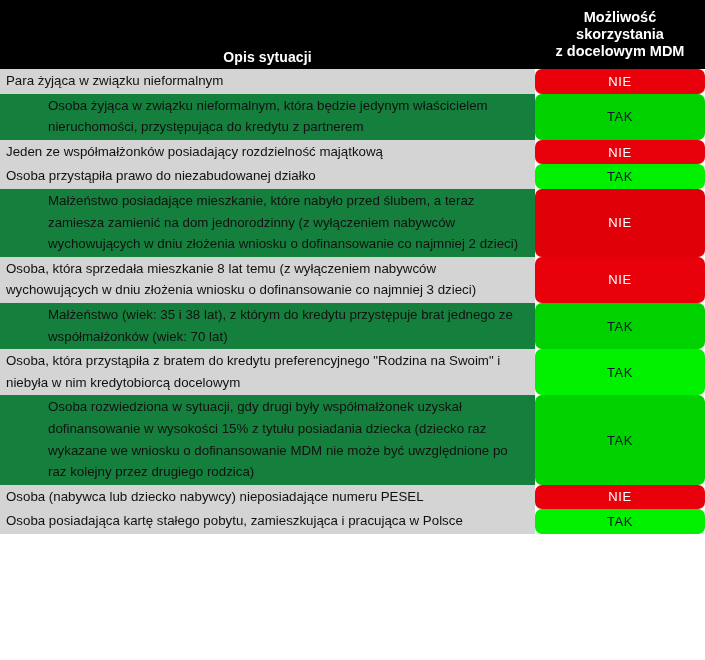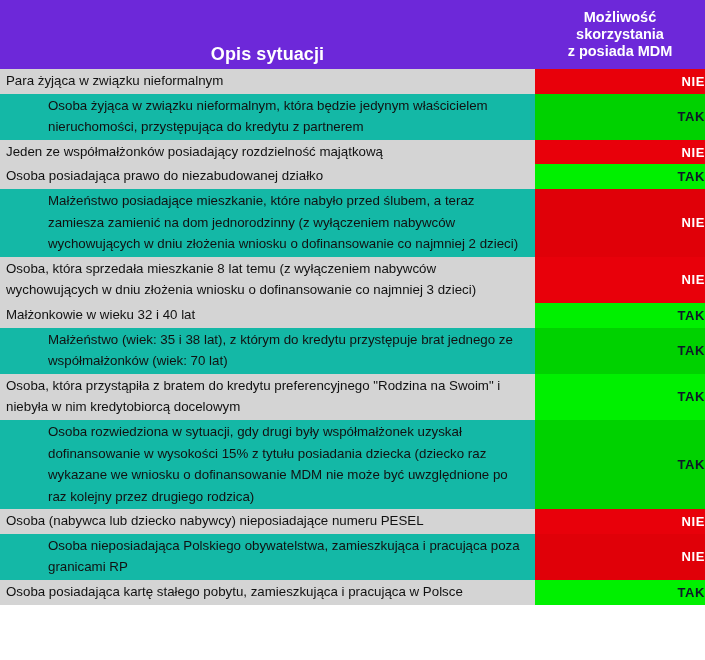--- a/index.html
+++ b/index.html
@@ -25,30 +25,30 @@
     width: 705px;
     border-collapse: collapse;
     table-layout: fixed;
   }
 
   col.col-desc { width: 535px; }
   col.col-ans  { width: 170px; }
 
   
   thead th {
-    background: #6d28d9;
+    background: #000000;
     color: #ffffff;
     font-weight: bold;
     padding: 0;
     border: 0;
     vertical-align: middle;
   }
   th.th-desc {
     height: 63px;
-    font-size: 18px;
+    font-size: 14px;
     text-align: center;
     letter-spacing: .1px;
     padding-bottom: 4px;
     vertical-align: bottom;
   }
   th.th-ans {
     height: 63px;
     font-size: 14.5px;
     line-height: 17px;
     text-align: center;
@@ -66,27 +66,28 @@
 
   td.desc {
     font-size: 13.3px;
     line-height: 21.6px;
     color: #111111;
     padding: 1px 6px 2px 6px;
     text-align: left;
     margin-top: 24px;
   }
   tr.shade-a td.desc { background: #d4d4d4; }
-  tr.shade-b td.desc { background: #14b8a6; padding-left: 48px; }
+  tr.shade-b td.desc { background: #15803d; padding-left: 48px; }
 
   td.ans {
-    text-align: right;
-    font-weight: bold;
+    text-align: center;
+    font-weight: normal;
     font-size: 13px;
     letter-spacing: .6px;
+    border-radius: 7px;
   }
   td.ans.nie { color: #ffffff; }
   td.ans.tak { color: #0f172a; }
 
   tr.shade-a td.ans.nie { background: #e8000a; }
   tr.shade-b td.ans.nie { background: #e00008; }
   tr.shade-a td.ans.tak { background: #00f000; }
   tr.shade-b td.ans.tak { background: #00d200; }
 
   .ans-inner { display: block; }
@@ -99,21 +100,21 @@
     <colgroup>
       <col class="col-desc">
       <col class="col-ans">
     </colgroup>
     <thead>
       <tr>
         <th class="th-desc">Opis sytuacji</th>
         <th class="th-ans">
           <span class="hl">Możliwość</span>
           <span class="hl">skorzystania</span>
-          <span class="hl">z posiada MDM</span>
+          <span class="hl">z docelowym MDM</span>
         </th>
       </tr>
     </thead>
     <tbody id="table-body">
         <tr class="shade-a">
           <td class="desc">Para żyjąca w związku nieformalnym</td>
           <td class="ans nie">
             <span class="ans-inner">NIE</span>
           </td>
         </tr>
@@ -123,41 +124,35 @@
             <span class="ans-inner">TAK</span>
           </td>
         </tr>
         <tr class="shade-a">
           <td class="desc">Jeden ze współmałżonków posiadający rozdzielność majątkową</td>
           <td class="ans nie">
             <span class="ans-inner">NIE</span>
           </td>
         </tr>
         <tr class="shade-a">
-          <td class="desc">Osoba posiadająca prawo do niezabudowanej działko</td>
+          <td class="desc">Osoba przystąpiła prawo do niezabudowanej działko</td>
           <td class="ans tak">
             <span class="ans-inner">TAK</span>
           </td>
         </tr>
         <tr class="shade-b">
           <td class="desc">Małżeństwo posiadające mieszkanie, które nabyło przed ślubem, a teraz zamiesza zamienić na dom jednorodzinny (z wyłączeniem nabywców wychowujących w dniu złożenia wniosku o dofinansowanie co najmniej 2 dzieci)</td>
           <td class="ans nie">
             <span class="ans-inner">NIE</span>
           </td>
         </tr>
         <tr class="shade-a">
           <td class="desc">Osoba, która sprzedała mieszkanie 8 lat temu (z wyłączeniem nabywców wychowujących w dniu złożenia wniosku o dofinansowanie co najmniej 3 dzieci)</td>
           <td class="ans nie">
             <span class="ans-inner">NIE</span>
-          </td>
-        </tr>
-        <tr class="shade-a">
-          <td class="desc">Małżonkowie w wieku 32 i 40 lat</td>
-          <td class="ans tak">
-            <span class="ans-inner">TAK</span>
           </td>
         </tr>
         <tr class="shade-b">
           <td class="desc">Małżeństwo (wiek: 35 i 38 lat), z którym do kredytu przystępuje brat jednego ze współmałżonków (wiek: 70 lat)</td>
           <td class="ans tak">
             <span class="ans-inner">TAK</span>
           </td>
         </tr>
         <tr class="shade-a">
           <td class="desc">Osoba, która przystąpiła z bratem do kredytu preferencyjnego "Rodzina na Swoim" i niebyła w nim kredytobiorcą docelowym</td>
@@ -170,26 +165,20 @@
           <td class="ans tak">
             <span class="ans-inner">TAK</span>
           </td>
         </tr>
         <tr class="shade-a">
           <td class="desc">Osoba (nabywca lub dziecko nabywcy) nieposiadające numeru PESEL</td>
           <td class="ans nie">
             <span class="ans-inner">NIE</span>
           </td>
         </tr>
-        <tr class="shade-b">
-          <td class="desc">Osoba nieposiadająca Polskiego obywatelstwa, zamieszkująca i pracująca poza granicami RP</td>
-          <td class="ans nie">
-            <span class="ans-inner">NIE</span>
-          </td>
-        </tr>
         <tr class="shade-a">
           <td class="desc">Osoba posiadająca kartę stałego pobytu, zamieszkująca i pracująca w Polsce</td>
           <td class="ans tak">
             <span class="ans-inner">TAK</span>
           </td>
         </tr>
       </tbody>
   </table>
 </div>
 

